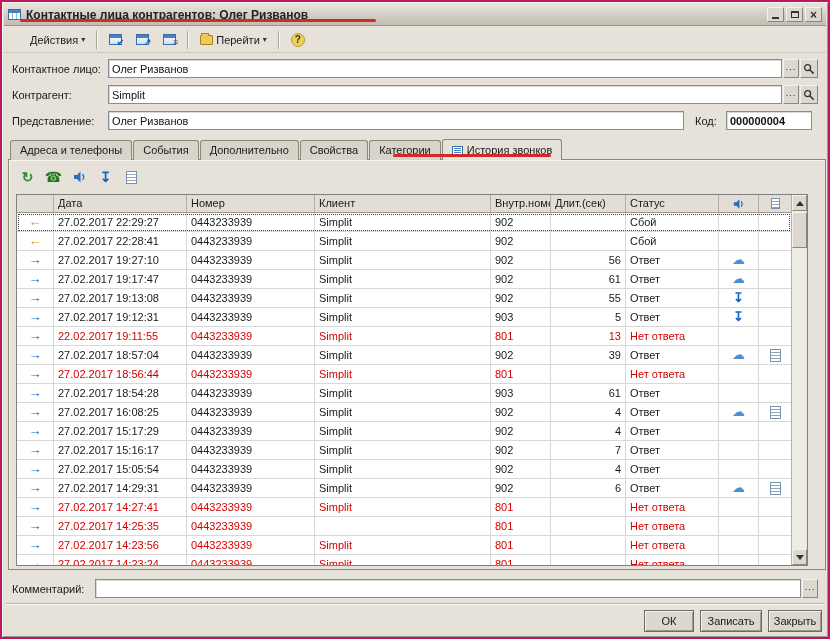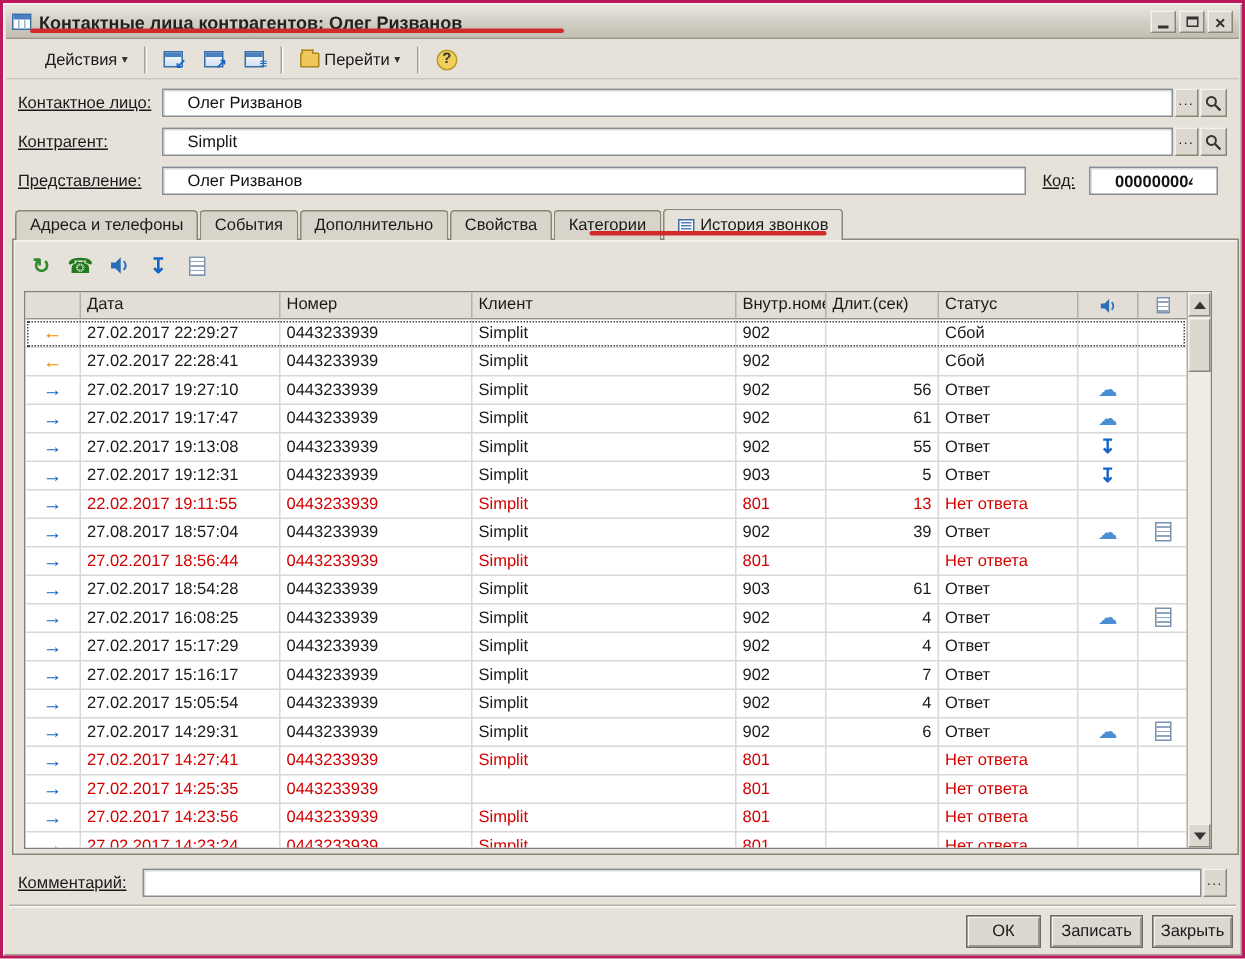--- a/index.html
+++ b/index.html
@@ -32,23 +32,23 @@
   .drop-arrow { font-size:8px; color:#333; }
   .mini-win { width:13px; height:11px; border:1px solid #3a6ea5; background:linear-gradient(#ffffff,#cfe0f0); position:relative; }
   .mini-win::before { content:""; position:absolute; left:0; top:0; right:0; height:3px; background:#4a80c0; }
   .mini-arrow { position:absolute; right:-3px; bottom:-3px; color:#1464c8; font-size:9px; font-weight:bold; line-height:1; }
   .help-circle { width:14px; height:14px; border-radius:50%; background:#f2cf5b; border:1px solid #b89a2e; color:#333;
                  font-weight:bold; font-size:10px; display:flex; align-items:center; justify-content:center; }
   .folder-ico { width:13px; height:10px; background:#f0c85a; border:1px solid #a8871e; border-radius:1px; position:relative; }
   .folder-ico::before { content:""; position:absolute; top:-3px; left:0; width:6px; height:2px; background:#f0c85a; border:1px solid #a8871e; border-bottom:none; }
 
   
-  .flabel { position:absolute; height:18px; line-height:18px;text-decoration:underline; }
+  .flabel { position:absolute; height:18px; line-height:18px; }
   .finput { position:absolute; height:19px; background:#fff; border:1px solid #888d94; box-shadow: inset 1px 1px 0 #d9d9d9;
-            font-family:"Liberation Sans",sans-serif; font-size:11px; padding:0 16px; color:#111; }
+            font-family:"Liberation Sans",sans-serif; font-size:11px; padding:0 3px; color:#111; }
   .sm-btn { position:absolute; height:19px; background:#dcd8cf; border:1px solid; border-color:#f4f2ec #8a8678 #8a8678 #f4f2ec;
             font-size:9px; line-height:15px; text-align:center; cursor:pointer; letter-spacing:1px; }
 
   
   .tabs { position:absolute; left:8px; top:138px; display:flex; height:20px; z-index:2; }
   .tab { padding:0 9px; height:20px; line-height:19px; background:#d8d4ca; border:1px solid #8a8678; border-bottom:none;
          border-radius:3px 3px 0 0; margin-right:1px; cursor:pointer; display:flex; align-items:center; gap:4px; }
   .tab.active { background:#e6e2da; height:21px; margin-top:-1px; font-weight:normal; }
   .tab-icon { width:11px; height:9px; border:1px solid #3a6ea5; background:#fff; position:relative; }
   .tab-icon::before { content:""; position:absolute; left:1px; top:1px; right:1px; height:1px; background:#4a80c0; box-shadow:0 2px 0 #4a80c0, 0 4px 0 #4a80c0; }
@@ -350,21 +350,21 @@
           <div class="tc c-ext">801</div>
           <div class="tc c-dur">13</div>
           <div class="tc c-status">Нет ответа</div>
           <div class="tc c-rec"></div>
           <div class="tc c-doc"></div>
         </div>
         <div class="trow">
           <div class="tc c-icon">
             <div class="arrow blue">→</div>
           </div>
-          <div class="tc c-date">27.08.2017 18:57:04</div>
+          <div class="tc c-date">27.02.2017 18:57:04</div>
           <div class="tc c-num">0443233939</div>
           <div class="tc c-client">Simplit</div>
           <div class="tc c-ext">902</div>
           <div class="tc c-dur">39</div>
           <div class="tc c-status">Ответ</div>
           <div class="tc c-rec">
             <div class="glyph cloud">☁</div>
           </div>
           <div class="tc c-doc"><div class="docicon cell-docicon"></div></div>
         </div>

